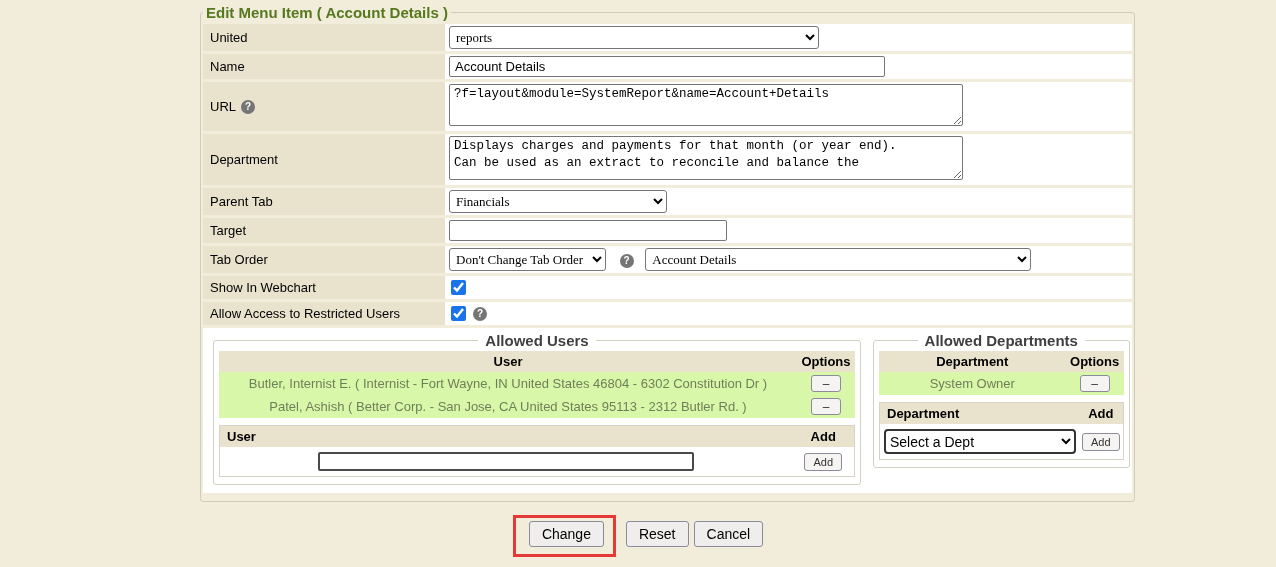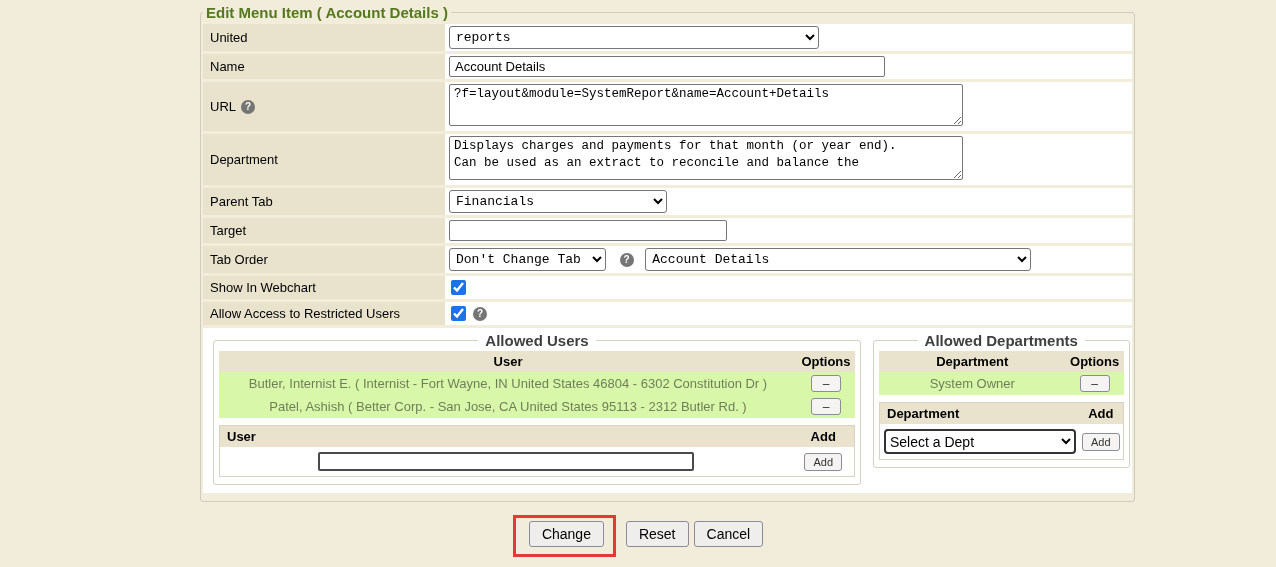--- a/index.html
+++ b/index.html
@@ -25,21 +25,21 @@
     font-size:13px;
   }
   td.lbl {
     background:#e9e3cd; width:242px;
     padding:4px 4px 4px 7px; color:#000; vertical-align:middle;
   }
   td.fld { background:#fff; padding:2px 4px; vertical-align:middle; }
 
   select.std {
     font-size:13px; height:23px; border:1px solid #767676; border-radius:3px;
-    background:#fff; font-family:Liberation Mono, monospace; padding:0 2px;
+    background:#fff; font-family:Liberation Serif, serif; padding:0 2px;
   }
   input.std {
     font-size:13px; height:21px; border:1px solid #767676; border-radius:2px;
     padding:1px 5px; font-family:"Liberation Sans", sans-serif; background:#fff;
   }
   textarea.mono {
     font-family:"Liberation Mono", monospace; font-size:12.5px;
     border:1px solid #767676; border-radius:2px; padding:1px 4px;
     resize:vertical; background:#fff; line-height:1.35;
   }

